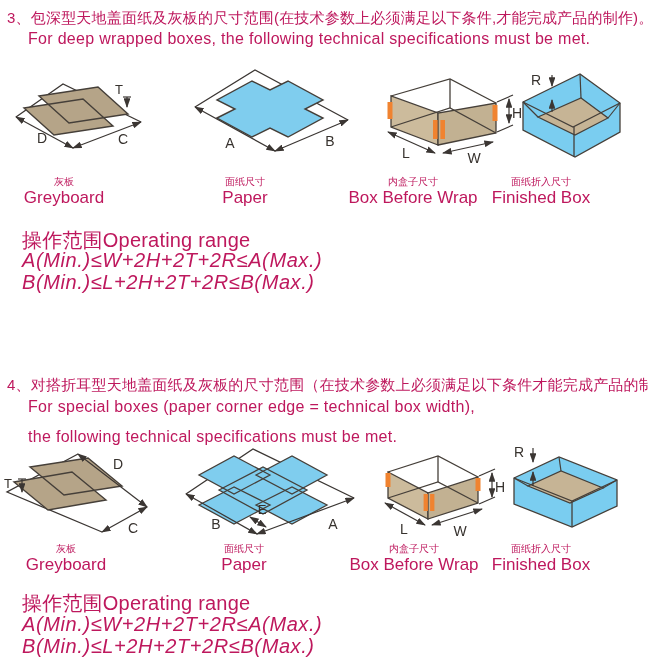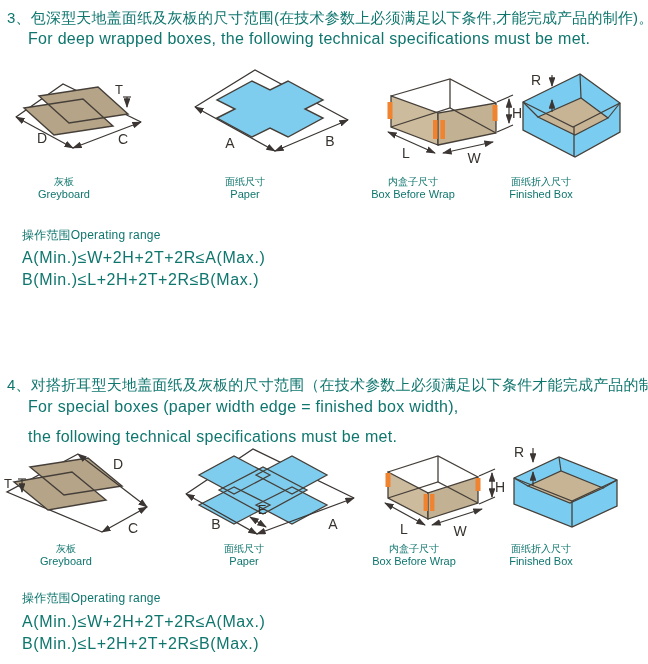--- a/index.html
+++ b/index.html
@@ -1,25 +1,25 @@
 <!DOCTYPE html>
 <html><head>
 <meta charset="utf-8">
 <style>
   html,body{margin:0;padding:0;background:#ffffff;}
   .page{position:relative;width:648px;height:664px;background:#fff;overflow:hidden;
-        font-family:"Liberation Sans","DejaVu Sans",sans-serif;color:#0f766e;}
+        font-family:"Liberation Sans","DejaVu Sans",sans-serif;color:#be185d;}
   .abs{position:absolute;white-space:nowrap;}
   .h-zh{font-size:15px;font-weight:500;letter-spacing:0.2px;}
   .h-en{font-size:16px;letter-spacing:0.3px;}
   .flabel{position:absolute;transform:translateX(-50%);white-space:nowrap;text-align:center;}
   .flabel.zh{font-size:10px;}
-  .flabel.en{font-size:11px;}
-  .op-title{font-size:12px;letter-spacing:0.2px;}
-  .formula{font-size:16px;letter-spacing:0.6px;}
+  .flabel.en{font-size:17px;}
+  .op-title{font-size:20px;letter-spacing:0.2px;}
+  .formula{font-size:20px;letter-spacing:0.6px;font-style:italic;}
   svg{position:absolute;overflow:visible;}
   svg text{font-family:"Liberation Sans","DejaVu Sans",sans-serif;font-size:14px;fill:#37322e;}
   svg .sm{font-size:13px;}
   svg line,svg path,svg polygon{shape-rendering:geometricPrecision;}
 </style>
 </head>
 <body>
 
 <div class="page">
 
@@ -145,21 +145,21 @@
     <div class="flabel zh" style="left:541px;top:175px">面纸折入尺寸</div>
     <div class="flabel en" style="left:541px;top:188px">Finished Box</div>
 
     <div class="abs op-title" style="left:22px;top:227px">操作范围Operating range</div>
     <div class="abs formula" style="left:22px;top:249px">A(Min.)≤W+2H+2T+2R≤A(Max.)</div>
     <div class="abs formula" style="left:22px;top:271px">B(Min.)≤L+2H+2T+2R≤B(Max.)</div>
   </div>
 
   <div>
     <div class="abs h-zh" style="left:7px;top:376px">4、对搭折耳型天地盖面纸及灰板的尺寸范围（在技术参数上必须满足以下条件才能完成产品的制作）。</div>
-    <div class="abs h-en" style="left:28px;top:398px">For special boxes (paper width edge = finished box width),</div>
+    <div class="abs h-en" style="left:28px;top:398px">For special boxes (paper corner edge = technical box width),</div>
     <div class="abs h-en" style="left:28px;top:428px">the following technical specifications must be met.</div>
 
     <svg style="left:0px;top:448px" width="160" height="102" viewBox="0 0 160 102">
       <defs>
           <marker id="m5" viewBox="0 0 10 7" markerWidth="8" markerHeight="5.6" refX="9" refY="3.5" orient="auto-start-reverse">
             <path d="M0,0L10,3.5L0,7Z" fill="#3b3633"></path>
           </marker>
         </defs>
       <g>
         <path d="M102,84 L7,44 L78,6" fill="none" stroke="#3b3633" stroke-width="1.3"></path>

